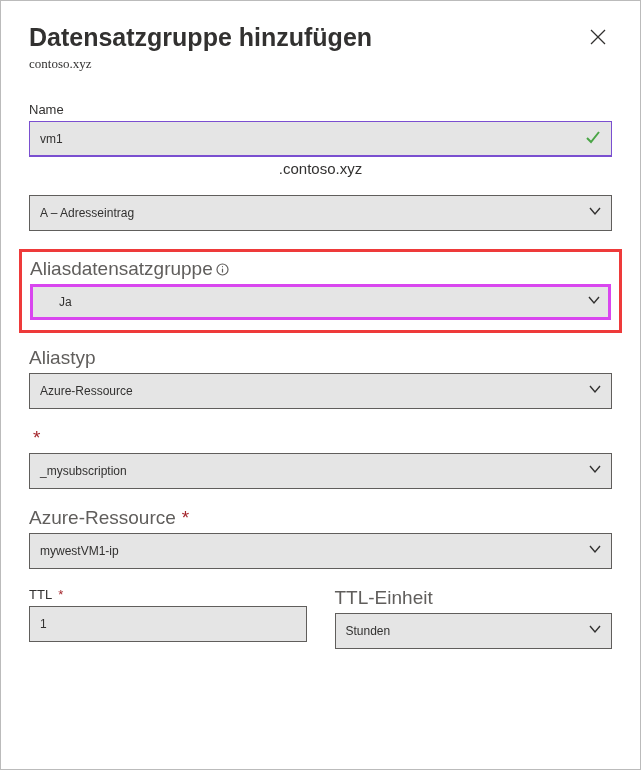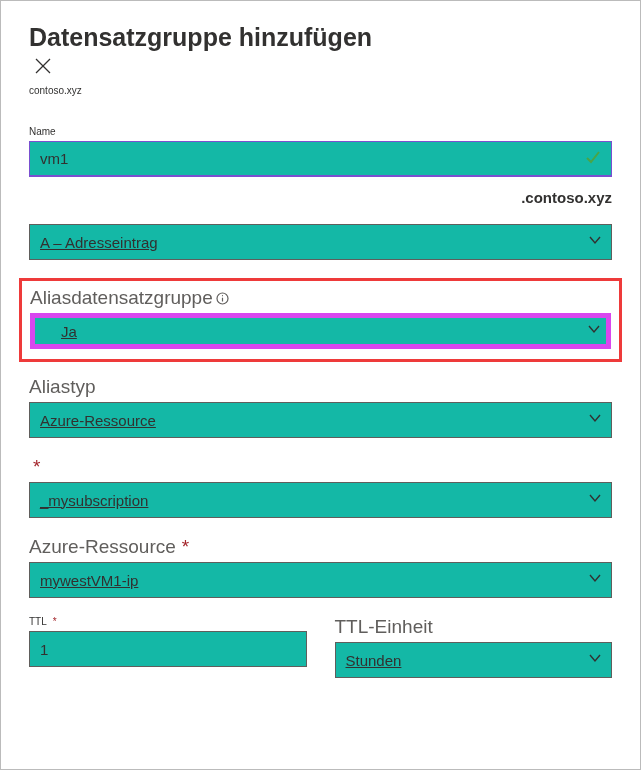--- a/index.html
+++ b/index.html
@@ -15,86 +15,85 @@
     height: 770px;
     border: 1px solid #bbb;
     background: #fff;
     padding: 22px 28px 0 28px;
     position: relative;
   }
   .header {
     display: flex;
     justify-content: space-between;
     align-items: flex-start;
-    flex-direction: column;
   }
   .title {
     font-size: 25px;
     font-weight: 600;
     color: #323130;
     margin: 0;
   }
   .close-btn {
     background: none;
     border: none;
     padding: 4px;
     cursor: pointer;
   }
   .close-btn svg { stroke: #323130; stroke-width: 1.3; }
   .subtitle {
-    font-size: 10px;
+    font-size: 13px;
     color: #323130;
     margin-top: 2px;
+    font-family: Liberation Serif, serif;
   }
   .form { margin-top: 30px; }
   .field { margin-bottom: 18px; }
   .field-label {
-    font-size: 10px;
+    font-size: 13px;
     color: #323130;
     margin-bottom: 4px;
     display: flex;
     align-items: center;
     gap: 2px;
   }
   .field-label.small { font-size: 19px; color: #605e5c; }
   .req { color: #a4262c; margin-left: 4px; }
   .input-wrap {
     position: relative;
   }
   .text-input, .select-box {
     width: 100%;
     height: 36px;
     border: 1px solid #605e5c;
-    background: #14b8a6;
-    font-size: 15px;
+    background: #e5e5e5;
+    font-size: 12px;
     padding: 0 36px 0 10px;
     font-family: inherit;
     color: #323130;
     display: flex;
     align-items: center;
     cursor: default;
   }
-  .select-box { cursor: pointer; text-decoration: underline; }
+  .select-box { cursor: pointer; }
   .text-input.valid-focus { border: 1px solid #7a4fd0; border-bottom: 2px solid #7a4fd0; height:36px; }
-  .select-box.focus { border: 5px solid #d946ef; padding-left: 26px; }
+  .select-box.focus { border: 3px solid #d946ef; padding-left: 26px; }
   .right-icon {
     position: absolute;
     right: 10px;
     top: 50%;
     transform: translateY(-50%);
     pointer-events: none;
   }
   .check svg { stroke: #4aa546; stroke-width: 2; fill: none; }
   .chevron svg { stroke: #323130; stroke-width: 1.4; fill: none; }
   .suffix-row {
-    text-align: right;
+    text-align: center;
     font-size: 15px;
     color: #323130;
-    margin-top: 12px;
-    font-weight: bold;
+    margin-top: 3px;
   }
   .highlight-box {
     border: 3px solid #ee3a3a;
     padding: 6px 8px 10px 8px;
     margin-left: -10px;
     margin-right: -10px;
     margin-bottom: 14px;
   }
   .highlight-box .field { margin-bottom: 0; }
   .info-icon {

